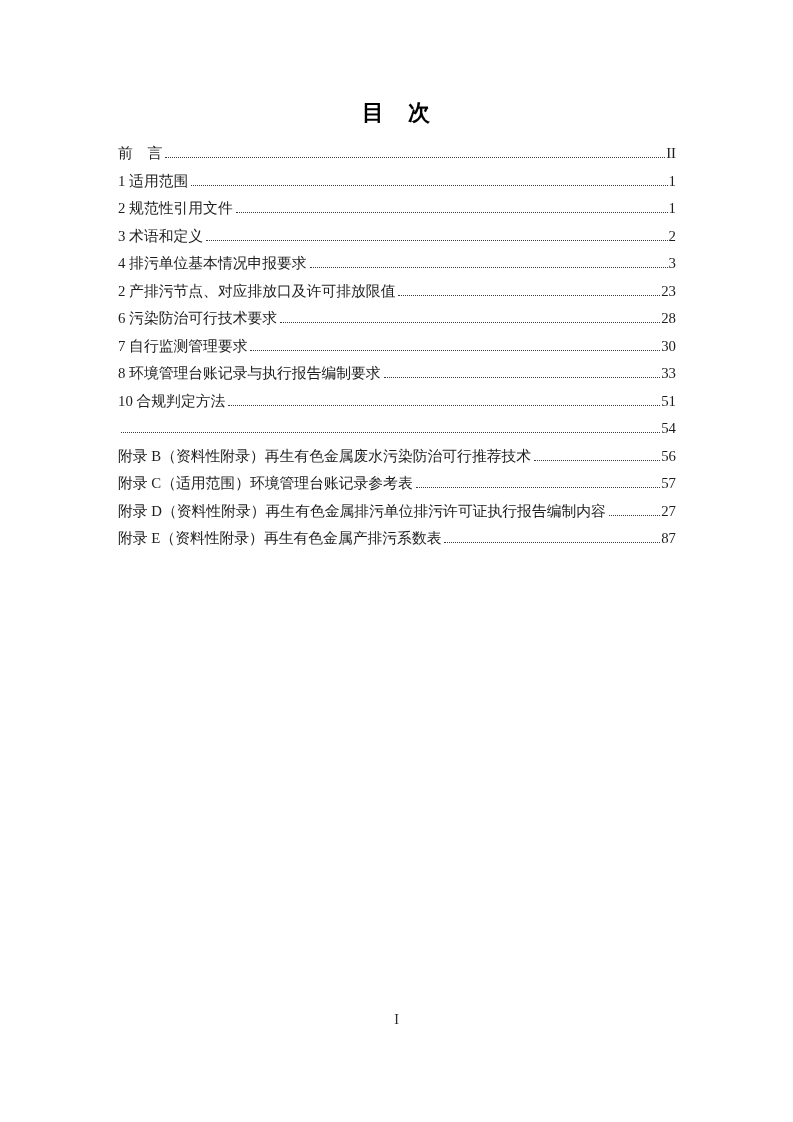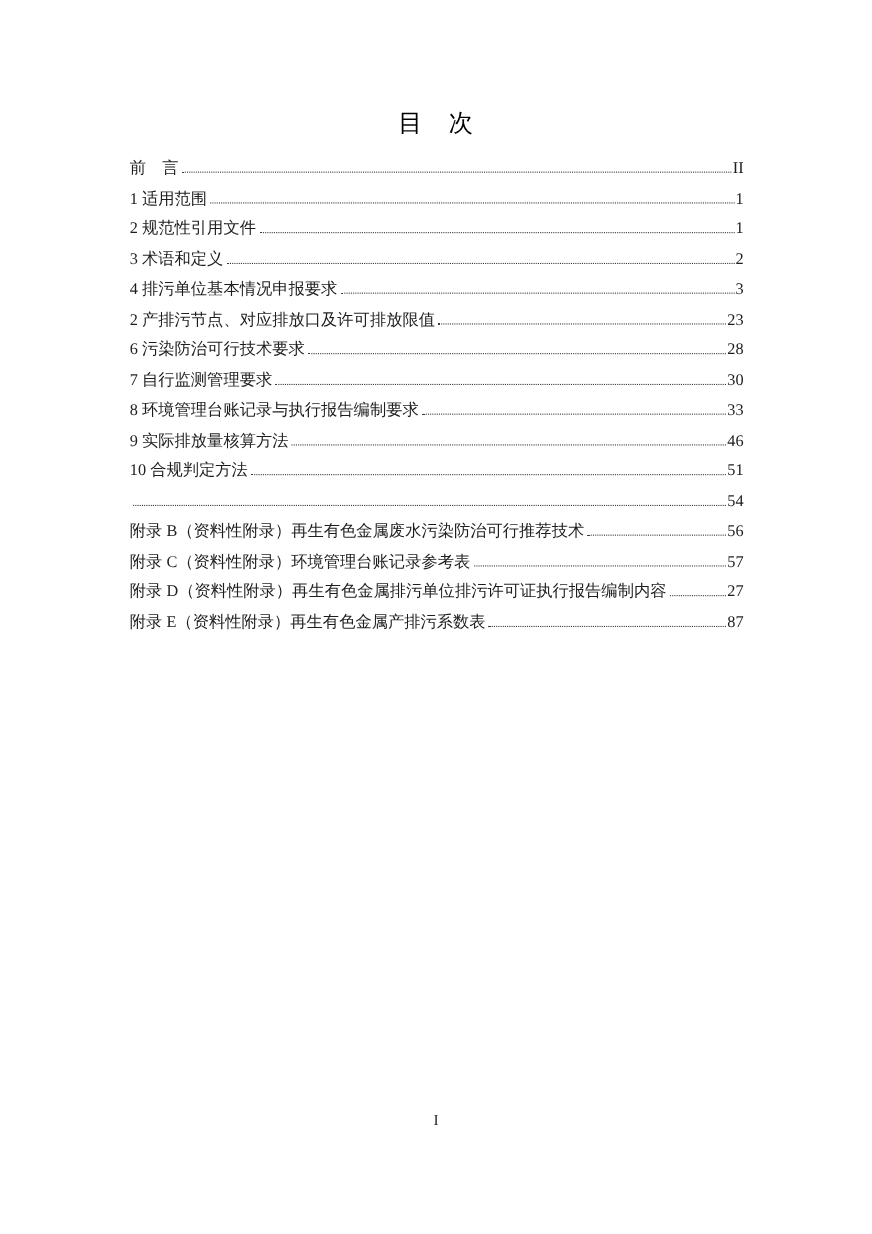--- a/index.html
+++ b/index.html
@@ -15,21 +15,21 @@
     color: #1d1d1d;
     font-family: "Liberation Serif", "DejaVu Serif", serif;
     overflow: hidden;
     box-sizing: border-box;
   }
   .doc-title {
     margin: 0;
     padding-top: 100px;
     text-align: center;
     font-family: "DejaVu Sans", "Liberation Sans", sans-serif;
-    font-weight: normal;
+    font-weight: bold;
     font-size: 22px;
     line-height: 26px;
     color: #000000;
     letter-spacing: 1px;
   }
   .toc {
     position: absolute;
     left: 118px;
     top: 140px;
     width: 558px;
@@ -120,45 +120,40 @@
       <span class="dot-leader"></span>
       <span class="toc-page">30</span>
     </div>
 
     <div class="toc-row">
       <span class="toc-label">8 环境管理台账记录与执行报告编制要求</span>
       <span class="dot-leader"></span>
       <span class="toc-page">33</span>
     </div>
 
-    <div class="toc-row">
-      <span class="toc-label">9 实际排放量核算方法</span>
-      <span class="dot-leader"></span>
-      <span class="toc-page">46</span>
-    </div>
 
     <div class="toc-row">
       <span class="toc-label">10 合规判定方法</span>
       <span class="dot-leader"></span>
       <span class="toc-page">51</span>
     </div>
 
     <div class="toc-row">
       <span class="dot-leader"></span>
       <span class="toc-page">54</span>
     </div>
 
     <div class="toc-row">
       <span class="toc-label">附录 B（资料性附录）再生有色金属废水污染防治可行推荐技术</span>
       <span class="dot-leader"></span>
       <span class="toc-page">56</span>
     </div>
 
     <div class="toc-row">
-      <span class="toc-label">附录 C（资料性附录）环境管理台账记录参考表</span>
+      <span class="toc-label">附录 C（适用范围）环境管理台账记录参考表</span>
       <span class="dot-leader"></span>
       <span class="toc-page">57</span>
     </div>
 
     <div class="toc-row">
       <span class="toc-label">附录 D（资料性附录）再生有色金属排污单位排污许可证执行报告编制内容</span>
       <span class="dot-leader"></span>
       <span class="toc-page">27</span>
     </div>
 

